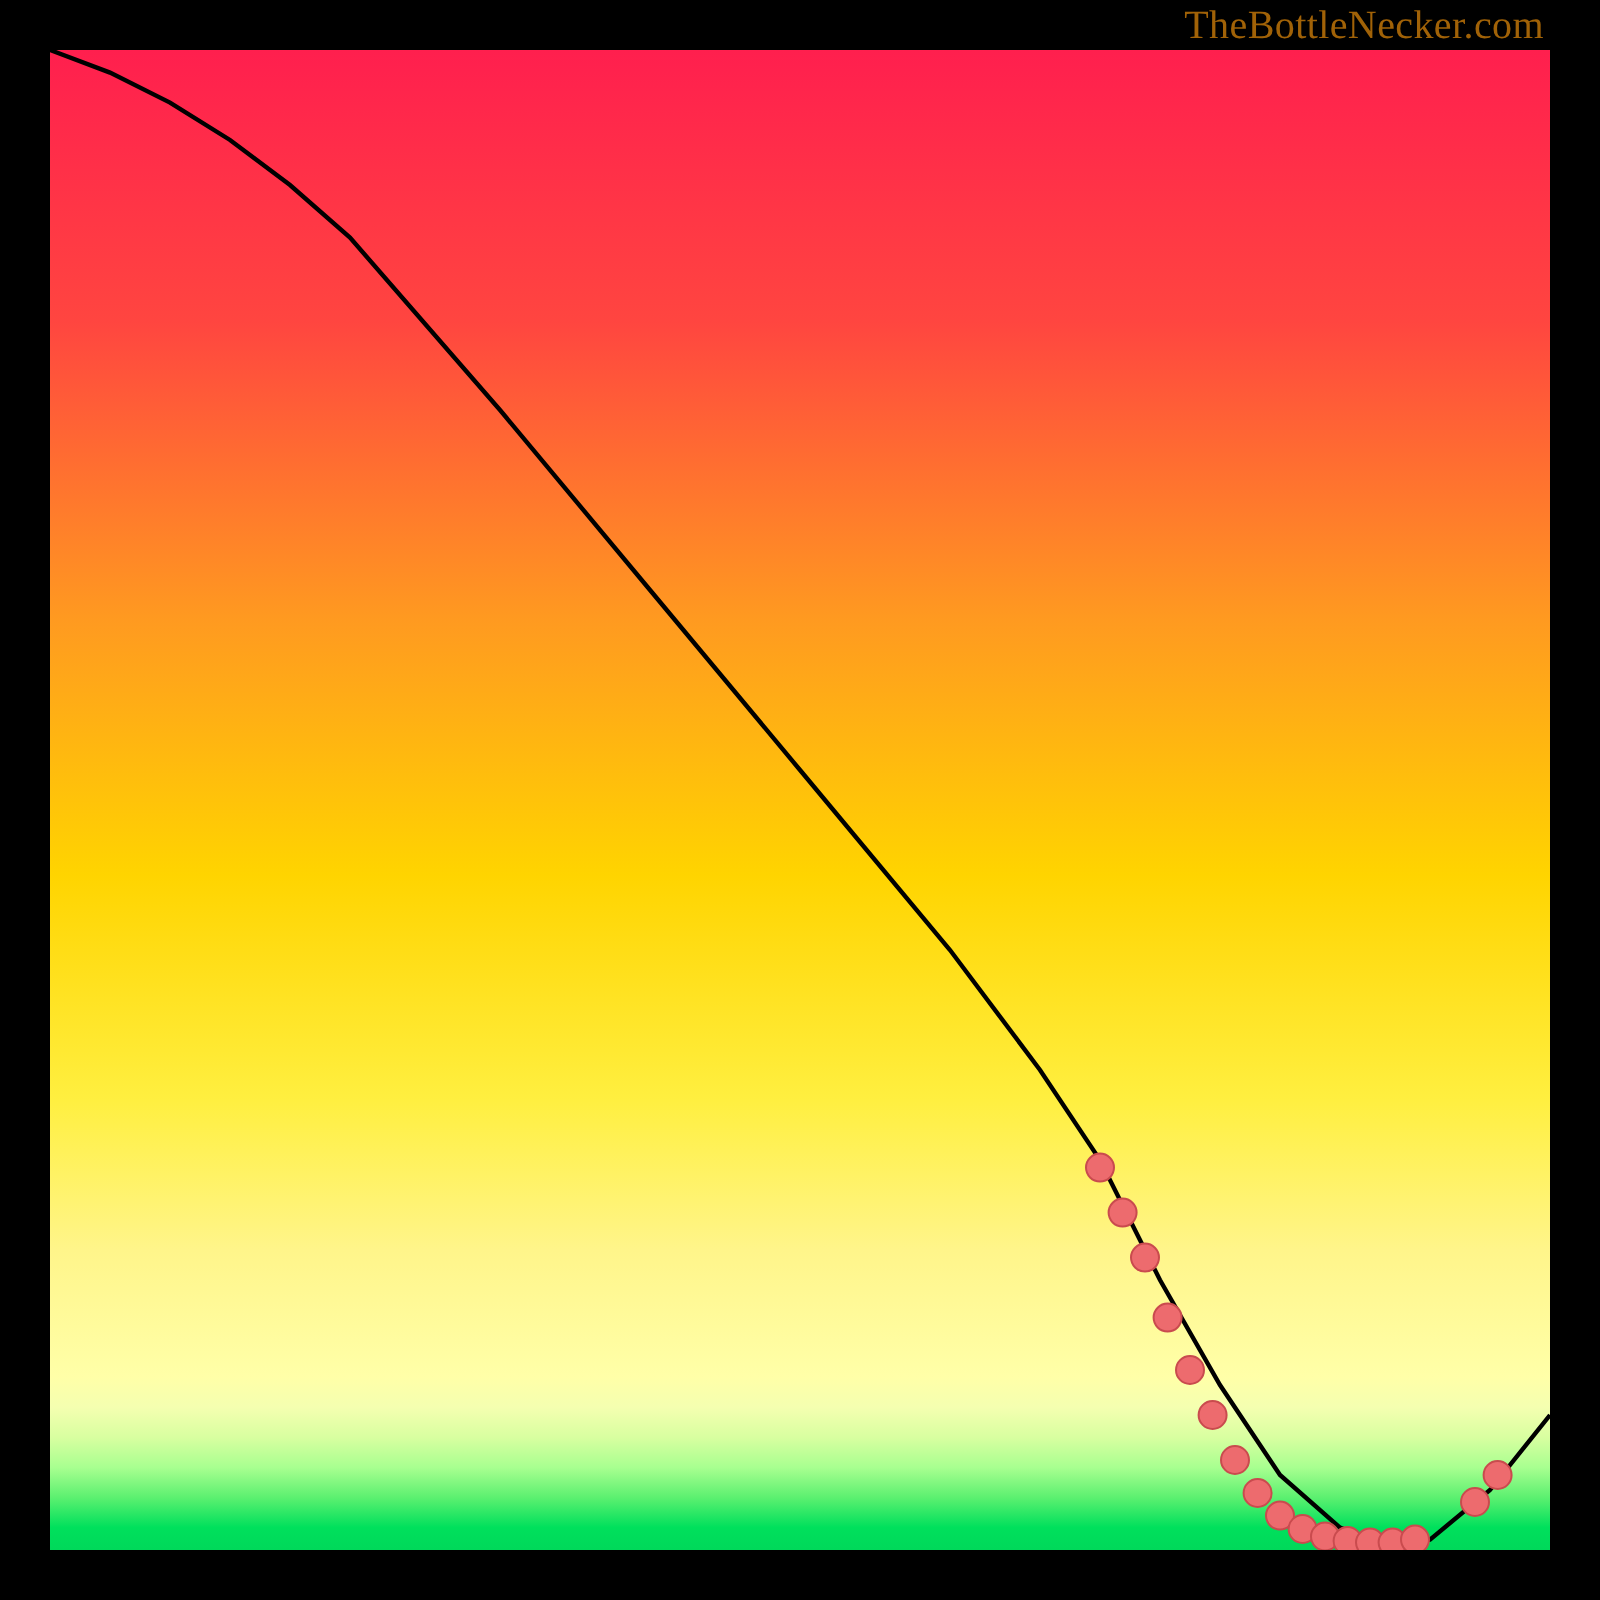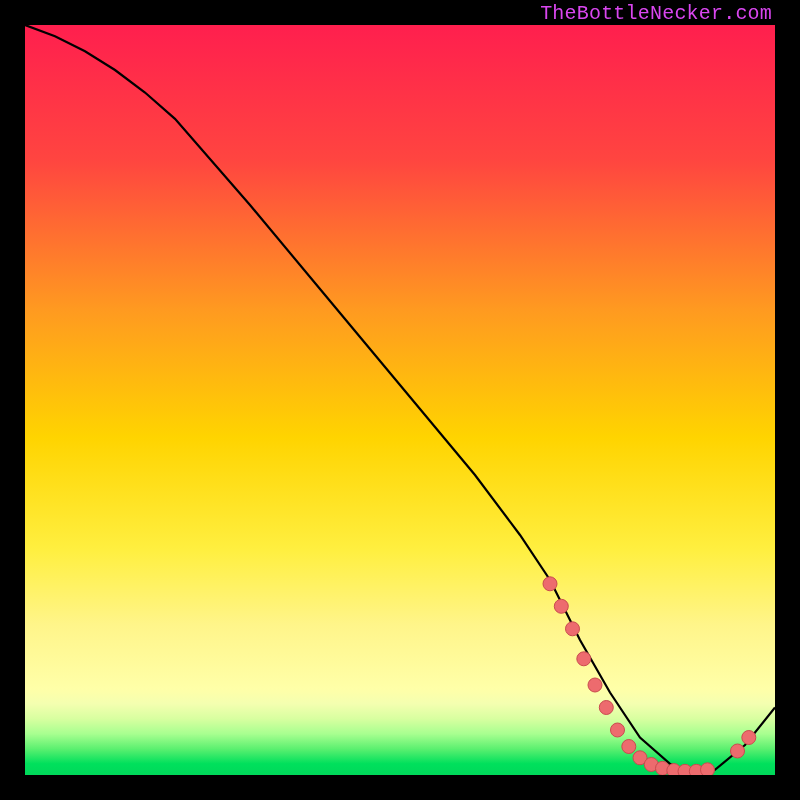--- a/index.html
+++ b/index.html
@@ -22,23 +22,23 @@
     position: absolute;
     left: 0;
     top: 0;
     width: 750px;
     height: 750px;
   }
   .watermark {
     position: absolute;
     top: 2px;
     right: 28px;
-    font-family: Liberation Mono, monospace;
+    font-family: Liberation Serif, serif;
     font-size: 20px;
-    color: #d946ef;
+    color: #a16207;
     letter-spacing: 0.2px;
   }
 </style>
 </head>
 <body>
 
 <div class="frame">
   <svg class="plot" viewBox="0 0 750 750" preserveAspectRatio="none">
     <defs>
       <linearGradient id="bg-grad" x1="0" y1="0" x2="0" y2="1">

